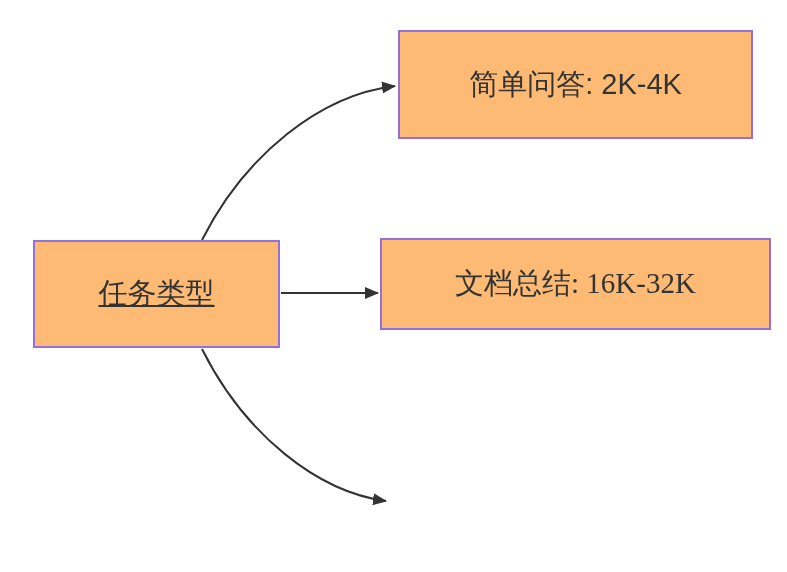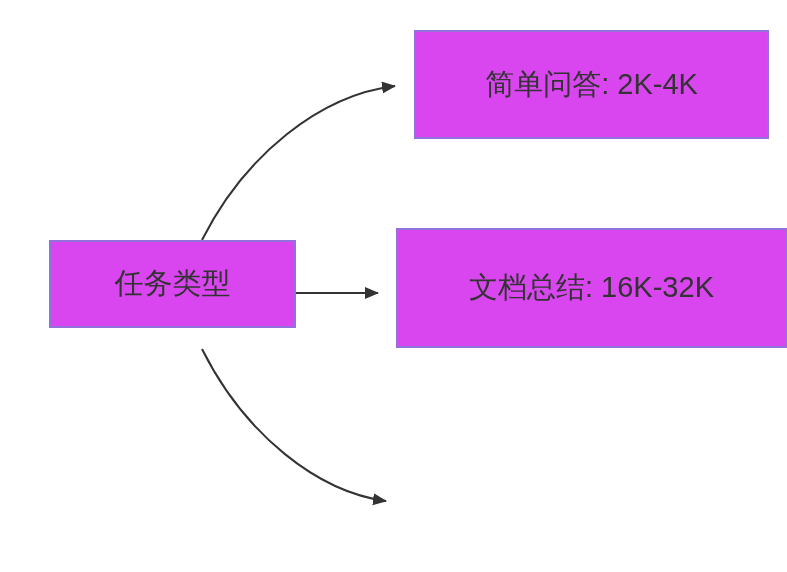--- a/index.html
+++ b/index.html
@@ -24,34 +24,33 @@
     pointer-events: none;
   }
   .edges path.edge {
     fill: none;
     stroke: #333333;
     stroke-width: 2px;
   }
   .node {
     position: absolute;
     box-sizing: border-box;
-    background: #d946ef;
+    background: #fdba74;
     border: 2px solid #9370DB;
     color: #333333;
     font-size: 29px;
     display: flex;
     align-items: center;
     justify-content: center;
     text-align: center;
     white-space: nowrap;
-    margin-left: 16px;
   }
-  .node-root   { left: 33px;  top: 240px; width: 247px; height: 88px; }
+  .node-root   { left: 33px;  top: 240px; width: 247px; height: 108px; text-decoration: underline; }
   .node-b0     { left: 398px; top: 30px;  width: 355px; height: 109px; }
-  .node-b1     { left: 380px; top: 228px; width: 391px; height: 120px; }
+  .node-b1     { left: 380px; top: 238px; width: 391px; height: 92px; font-family: Liberation Serif, serif; }
   .node-b2     { left: 388px; top: 446px; width: 375px; height: 107px; }
 </style>
 </head>
 <body>
 
 <div class="canvas">
 
   <svg class="edges" viewBox="0 0 787 572" xmlns="http://www.w3.org/2000/svg">
     <defs>
       <marker id="arrowhead" markerUnits="userSpaceOnUse" markerWidth="16" markerHeight="14" refX="13" refY="6" orient="auto">

